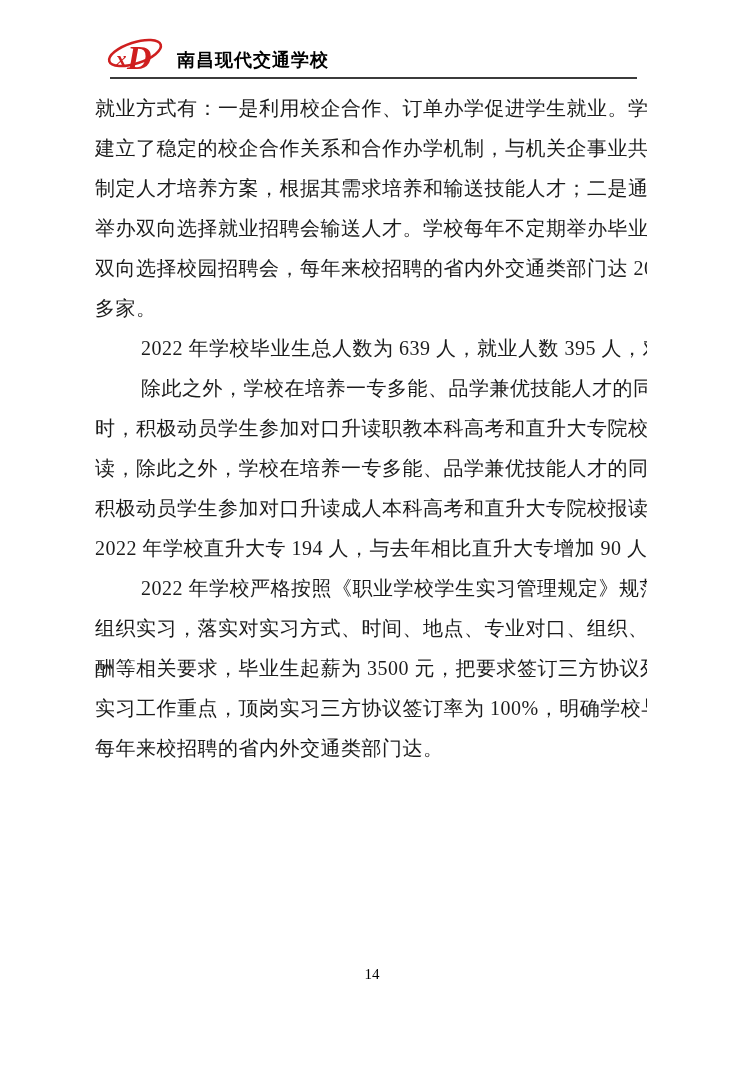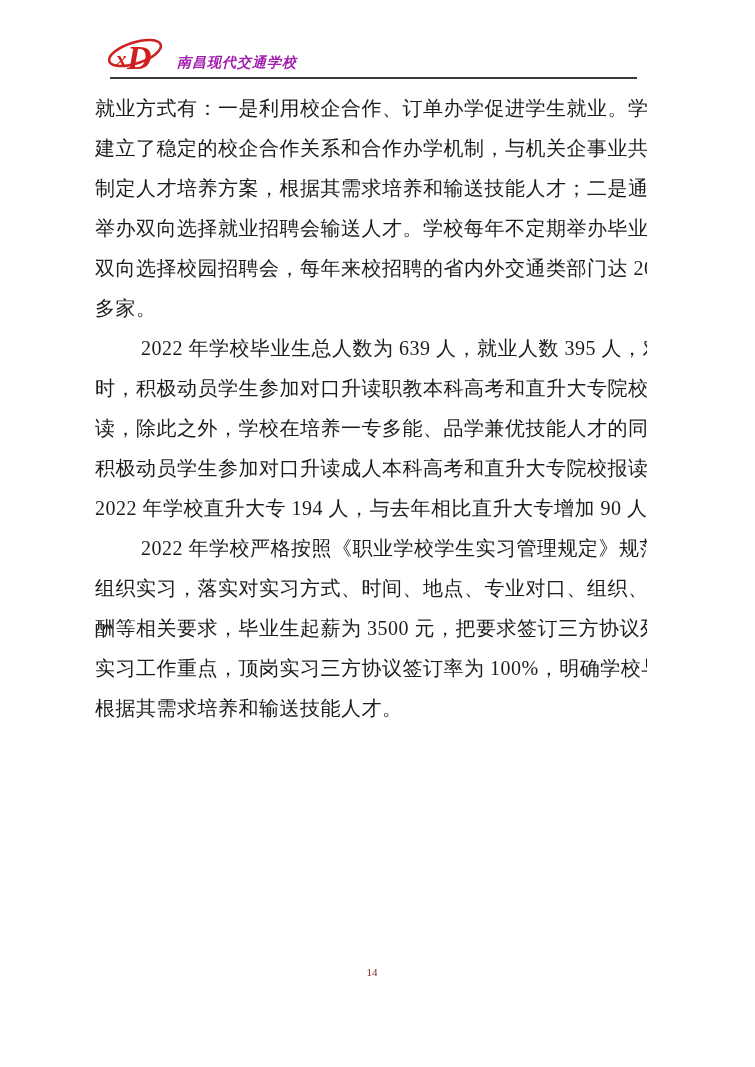--- a/index.html
+++ b/index.html
@@ -18,26 +18,25 @@
     left: 106px;
     top: 33px;
     display: flex;
     align-items: flex-end;
     gap: 9px;
   }
   .logo-svg { display: block; width: 62px; height: 42px; }
   .school-name {
     font-family: "Liberation Sans", sans-serif;
     font-weight: 700;
-    font-size: 14px;
+    font-size: 18px;
     letter-spacing: 1px;
-    color: #a21caf;
+    color: #000000;
     padding-bottom: 3px;
     white-space: nowrap;
-    font-style: italic;
   }
   .header-rule {
     position: absolute;
     left: 110px;
     top: 77px;
     width: 527px;
     height: 2px;
     background: #3b3b3b;
   }
 
@@ -65,22 +64,22 @@
   }
   .text-line.indent { padding-left: 46px; }
 
   
   .page-number {
     position: absolute;
     left: 0;
     right: 11px;
     top: 966px;
     text-align: center;
-    font-size: 11px;
-    color: #7f1d1d;
+    font-size: 15px;
+    color: #000000;
     font-family: "Liberation Serif", serif;
   }
 </style>
 </head>
 <body>
 
 <div class="page">
 
   <div class="header">
     <svg class="logo-svg" viewBox="0 0 62 42" aria-hidden="true">
@@ -96,26 +95,27 @@
   <div class="header-rule"></div>
 
   <div class="doc-body">
       <div class="text-line">就业方式有：一是利用校企合作、订单办学促进学生就业。学校</div>
       <div class="text-line">建立了稳定的校企合作关系和合作办学机制，与机关企事业共同</div>
       <div class="text-line">制定人才培养方案，根据其需求培养和输送技能人才；二是通过</div>
       <div class="text-line">举办双向选择就业招聘会输送人才。学校每年不定期举办毕业生</div>
       <div class="text-line">双向选择校园招聘会，每年来校招聘的省内外交通类部门达 20</div>
       <div class="text-line last">多家。</div>
       <div class="text-line indent">2022 年学校毕业生总人数为 639 人，就业人数 395 人，对</div>
+      <div class="text-line indent">除此之外，学校在培养一专多能、品学兼优技能人才的同</div>
       <div class="text-line">时，积极动员学生参加对口升读职教本科高考和直升大专院校报</div>
       <div class="text-line">读，除此之外，学校在培养一专多能、品学兼优技能人才的同时，</div>
       <div class="text-line">积极动员学生参加对口升读成人本科高考和直升大专院校报读，</div>
       <div class="text-line last">2022 年学校直升大专 194 人，与去年相比直升大专增加 90 人。</div>
       <div class="text-line indent">2022 年学校严格按照《职业学校学生实习管理规定》规范</div>
       <div class="text-line">组织实习，落实对实习方式、时间、地点、专业对口、组织、报</div>
       <div class="text-line">酬等相关要求，毕业生起薪为 3500 元，把要求签订三方协议列为</div>
       <div class="text-line">实习工作重点，顶岗实习三方协议签订率为 100%，明确学校与企</div>
-      <div class="text-line last">根据其需求培养和输送技能人才。</div>
+      <div class="text-line last">每年来校招聘的省内外交通类部门达。</div>
     </div>
 
   <div class="page-number">14</div>
 
 </div>
 
 </body></html>

